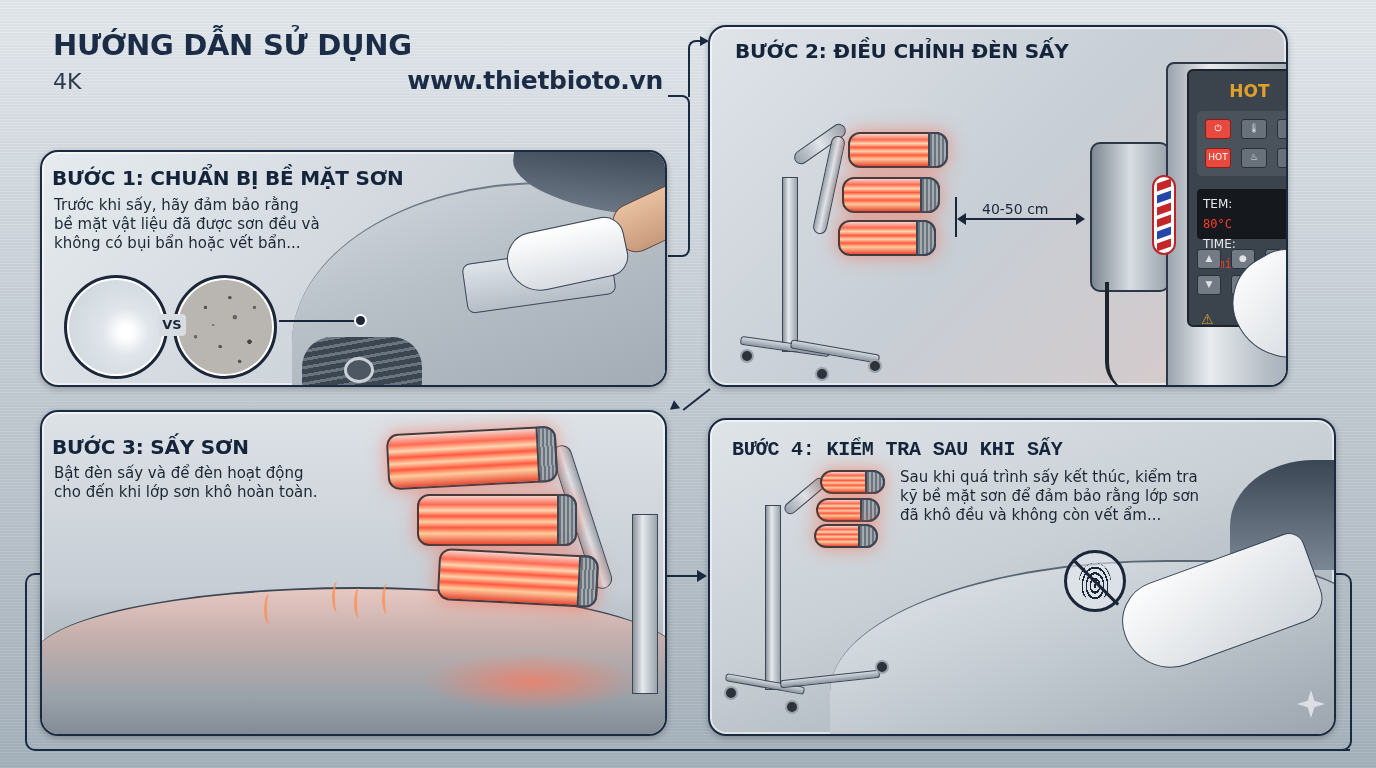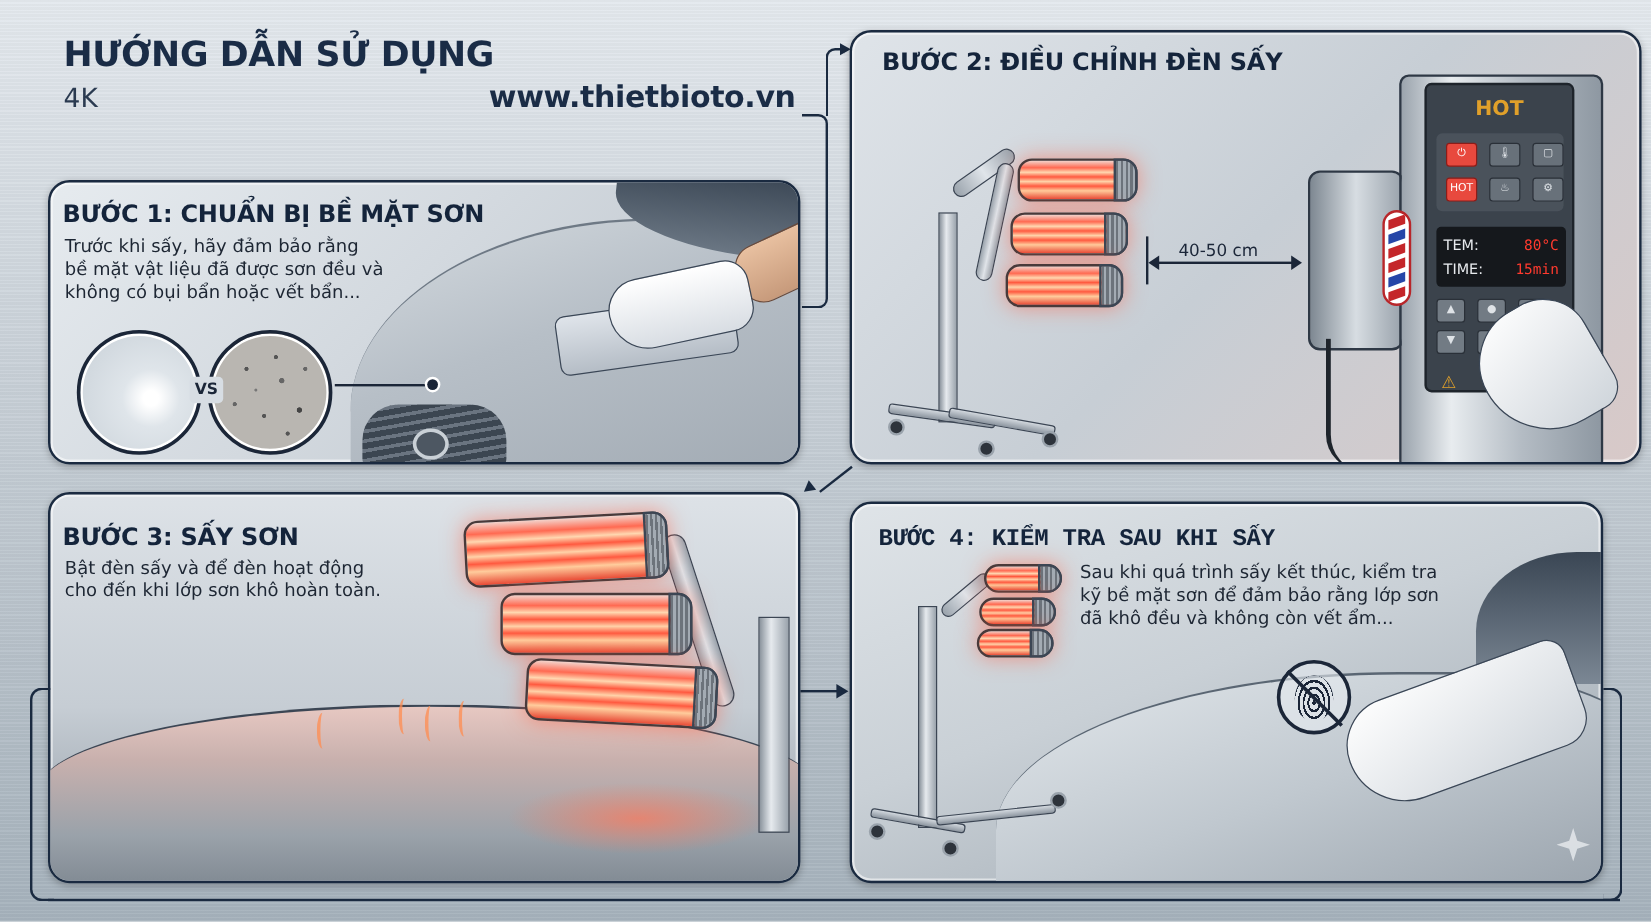--- a/index.html
+++ b/index.html
@@ -20,21 +20,21 @@
   .sub-row { display: flex; justify-content: space-between; align-items: baseline; margin-top: 2px; }
   .tag-4k { font-size: 22px; color: #2a3a50; font-weight: normal; }
   .website { font-size: 25px; font-weight: bold; color: #1a2c46; letter-spacing: -0.3px; }
 
   .panel {
     position: absolute; border: 2px solid #1a2a40; border-radius: 18px; overflow: hidden;
     box-shadow: 0 0 0 2px rgba(255,255,255,0.55) inset, 0 2px 6px rgba(0,0,0,0.25);
   }
   .p1 { left: 40px; top: 150px; width: 627px; height: 237px;
     background: linear-gradient(135deg, #e6ebef 0%, #d3d9df 45%, #b9c1c9 100%); padding-left: 16px; }
-  .p2 { left: 708px; top: 25px; width: 660px; height: 362px;
+  .p2 { left: 708px; top: 25px; width: 580px; height: 362px;
     background: linear-gradient(135deg, #dfe4e9 0%, #c7ced5 50%, #d8c9c8 100%); }
   .p3 { left: 40px; top: 410px; width: 627px; height: 326px;
     background: linear-gradient(180deg, #dde2e7 0%, #c6cdd4 55%, #8f99a3 100%); }
   .p4 { left: 708px; top: 418px; width: 628px; height: 318px;
     background: linear-gradient(160deg, #dfe4e8 0%, #c9d0d6 45%, #9aa4ad 100%); }
 
   .step-title { position: absolute; font-weight: bold; font-size: 20px; color: #14243b; white-space: nowrap; letter-spacing: -0.2px; }
   .step-text { position: absolute; font-size: 15px; line-height: 19px; color: #1d2633; }
   .step-text span { display: block; white-space: nowrap; }
 
@@ -88,21 +88,21 @@
   .control-box { position: absolute; left: 456px; top: 35px; width: 170px; height: 330px; border-radius: 8px; background: linear-gradient(90deg, #9ba4ad 0%, #e8ecef 25%, #b4bcc4 60%, #8e98a2 100%); border: 2px solid #2e3845; }
   .side-box { position: absolute; left: 380px; top: 115px; width: 80px; height: 150px; border-radius: 10px; background: linear-gradient(90deg, #7e8892, #d7dde2 50%, #9aa3ac); border: 2px solid #2e3845; }
   .stripe-badge { position: absolute; left: 442px; top: 148px; width: 24px; height: 80px; border-radius: 12px; background: #fff; border: 2px solid #b8262a; overflow: hidden; }
   .stripe-badge i { display: block; height: 8px; margin: 4px 3px; transform: skewY(-20deg); }
   .ctrl-panel { position: absolute; left: 477px; top: 42px; width: 125px; height: 258px; background: #3b434c; border-radius: 6px; border: 2px solid #1e242b; }
   .hot-label { position: absolute; left: 0; right: 0; top: 10px; text-align: center; font-weight: bold; font-size: 17px; color: #e0a02a; }
   .btn-grid { position: absolute; left: 8px; top: 40px; width: 106px; display: grid; grid-template-columns: repeat(3, 26px); gap: 9px 10px; padding: 8px; background: #4a525b; border-radius: 5px; }
   .cbtn { width: 26px; height: 20px; border-radius: 3px; background: #68717a; border: 1.5px solid #2a3038; font-size: 9px; color: #dfe3e7; text-align: center; line-height: 17px; }
   .cbtn.red { background: #e8493e; border-color: #8c1c18; color: #fff; }
   .display { position: absolute; left: 8px; top: 118px; width: 108px; height: 50px; background: #15181c; border-radius: 4px; padding: 5px 6px; }
-  .disp-row { display: flex; justify-content: space-between; font-size: 12px; line-height: 20px; }
+  .disp-row { display: flex; justify-content: space-between; font-size: 12px; line-height: 20px; flex-direction: column; }
   .disp-label { color: #e7eaed; }
   .disp-val { color: #ff3a2e; font-family: "DejaVu Sans Mono", monospace; }
   .arrow-grid { position: absolute; left: 8px; top: 178px; display: grid; grid-template-columns: repeat(3, 24px); gap: 6px 10px; }
   .abtn { width: 24px; height: 20px; border-radius: 3px; background: #727b84; border: 1.5px solid #2a3038; color: #dfe3e7; font-size: 9px; text-align: center; line-height: 17px; }
   .warn { position: absolute; left: 12px; top: 240px; color: #e0a02a; font-size: 14px; }
   .cable { position: absolute; left: 395px; top: 255px; width: 40px; height: 110px; border-left: 4px solid #1e242b; border-radius: 0 0 0 30px; }
   .hand2 { position: absolute; left: 525px; top: 225px; width: 100px; height: 110px; background: linear-gradient(160deg, #ffffff, #cfd5db); border: 1.5px solid #3a4656; border-radius: 50px 40px 20px 60px; transform: rotate(-30deg); }
 
   
   .p3 .step-title { left: 10px; top: 23px; }

